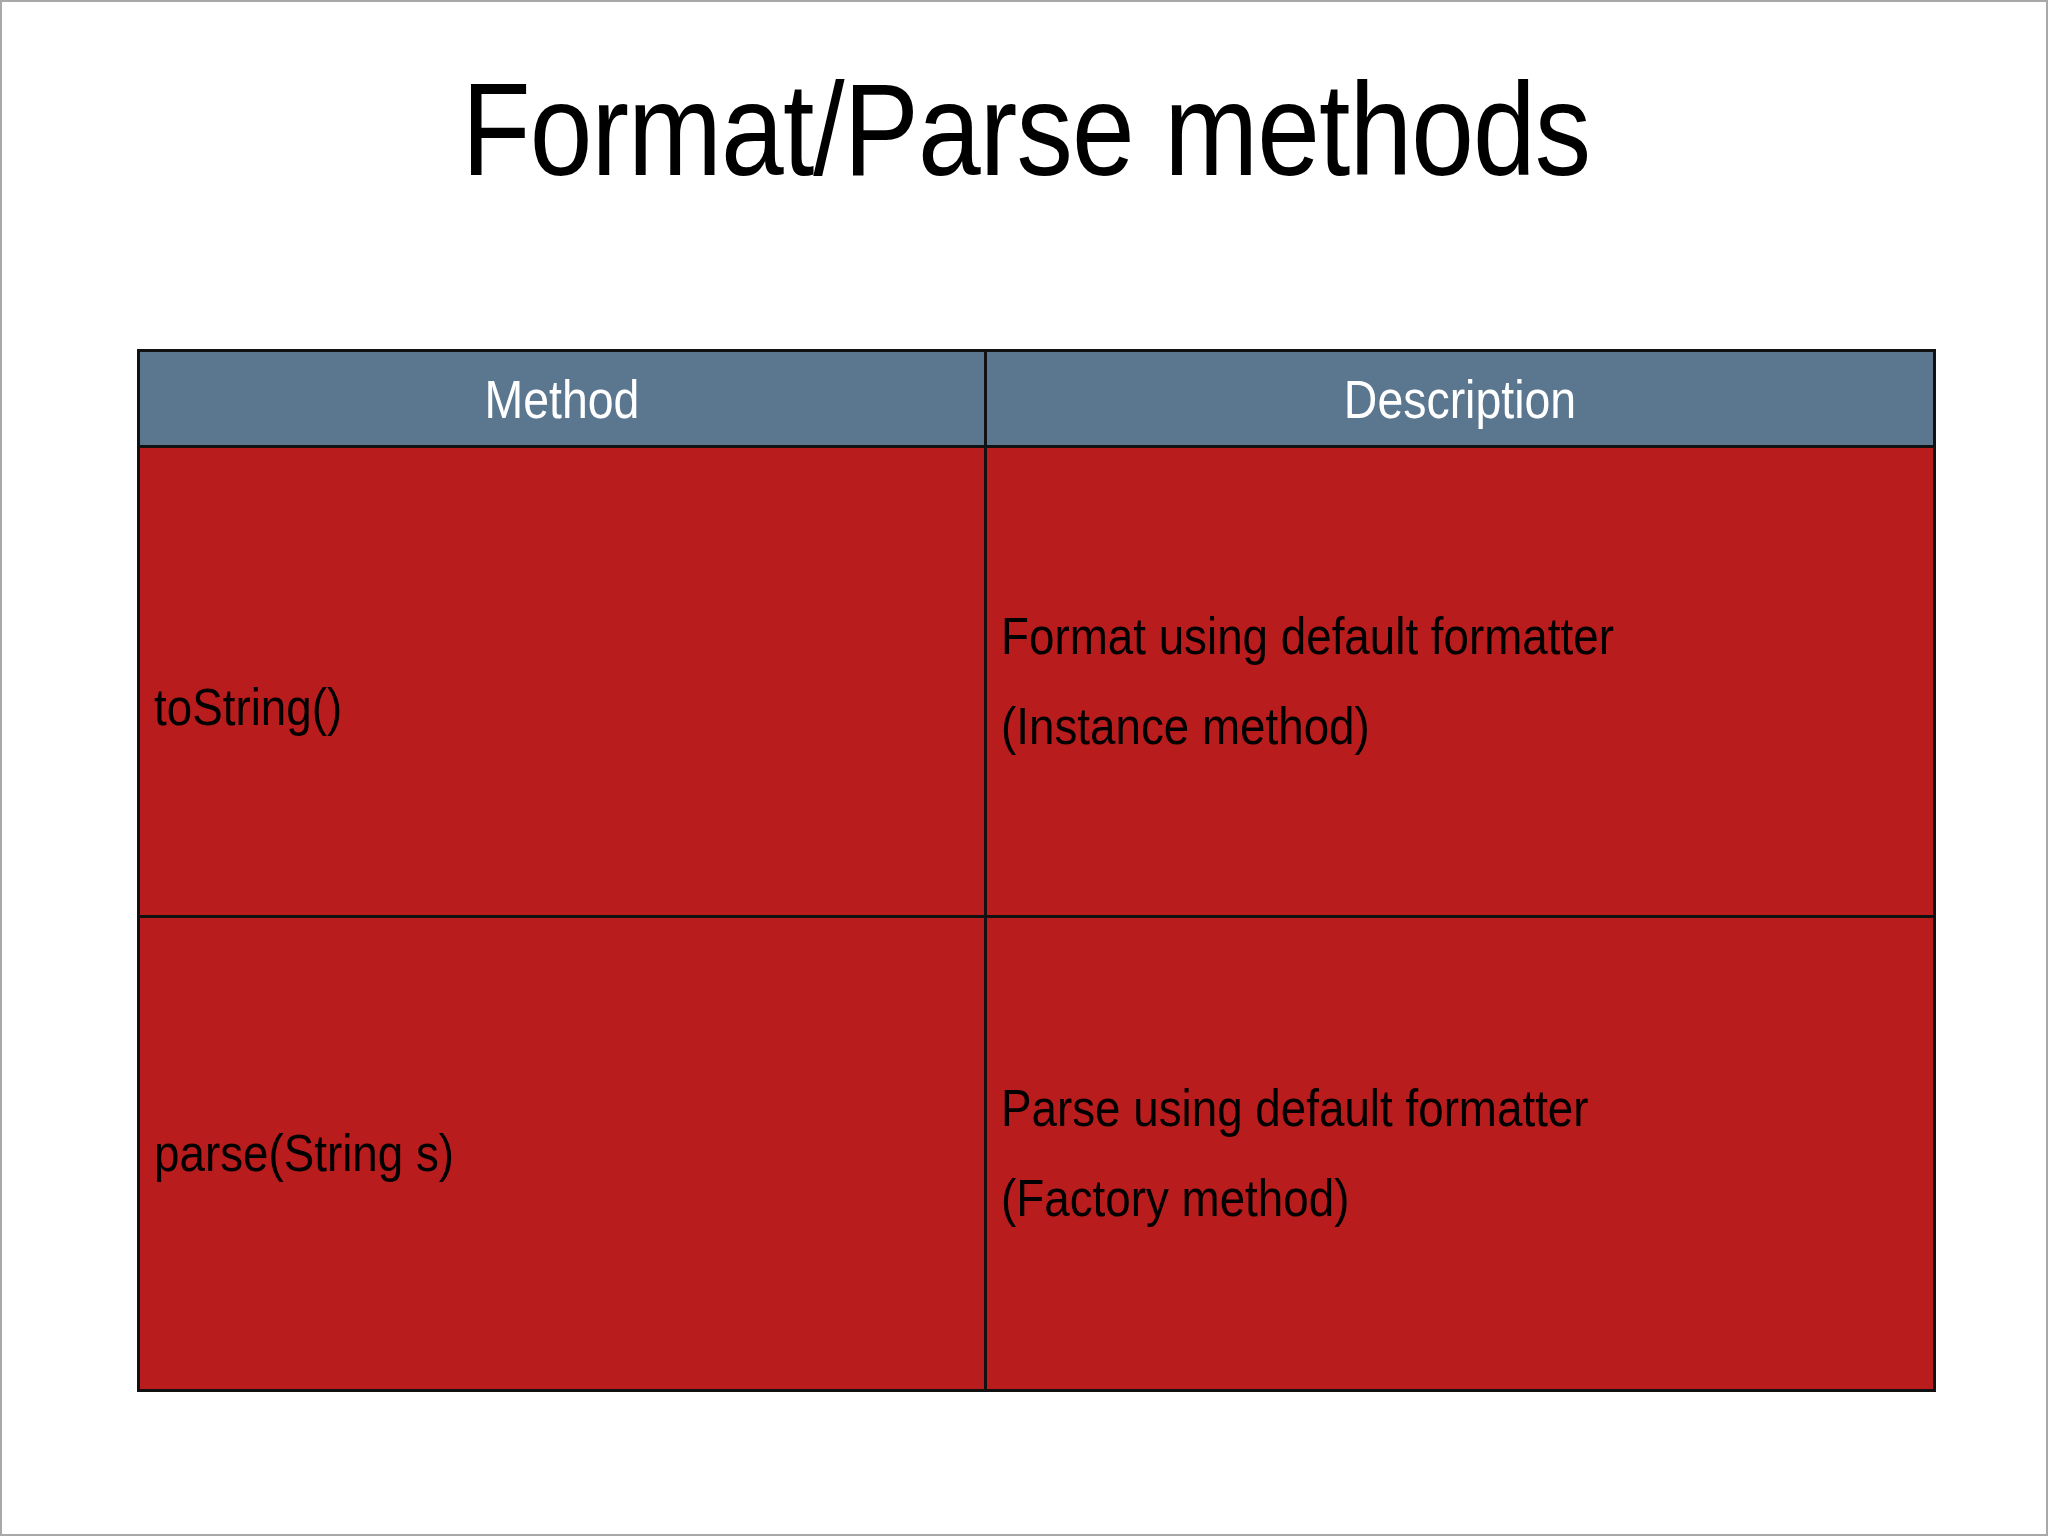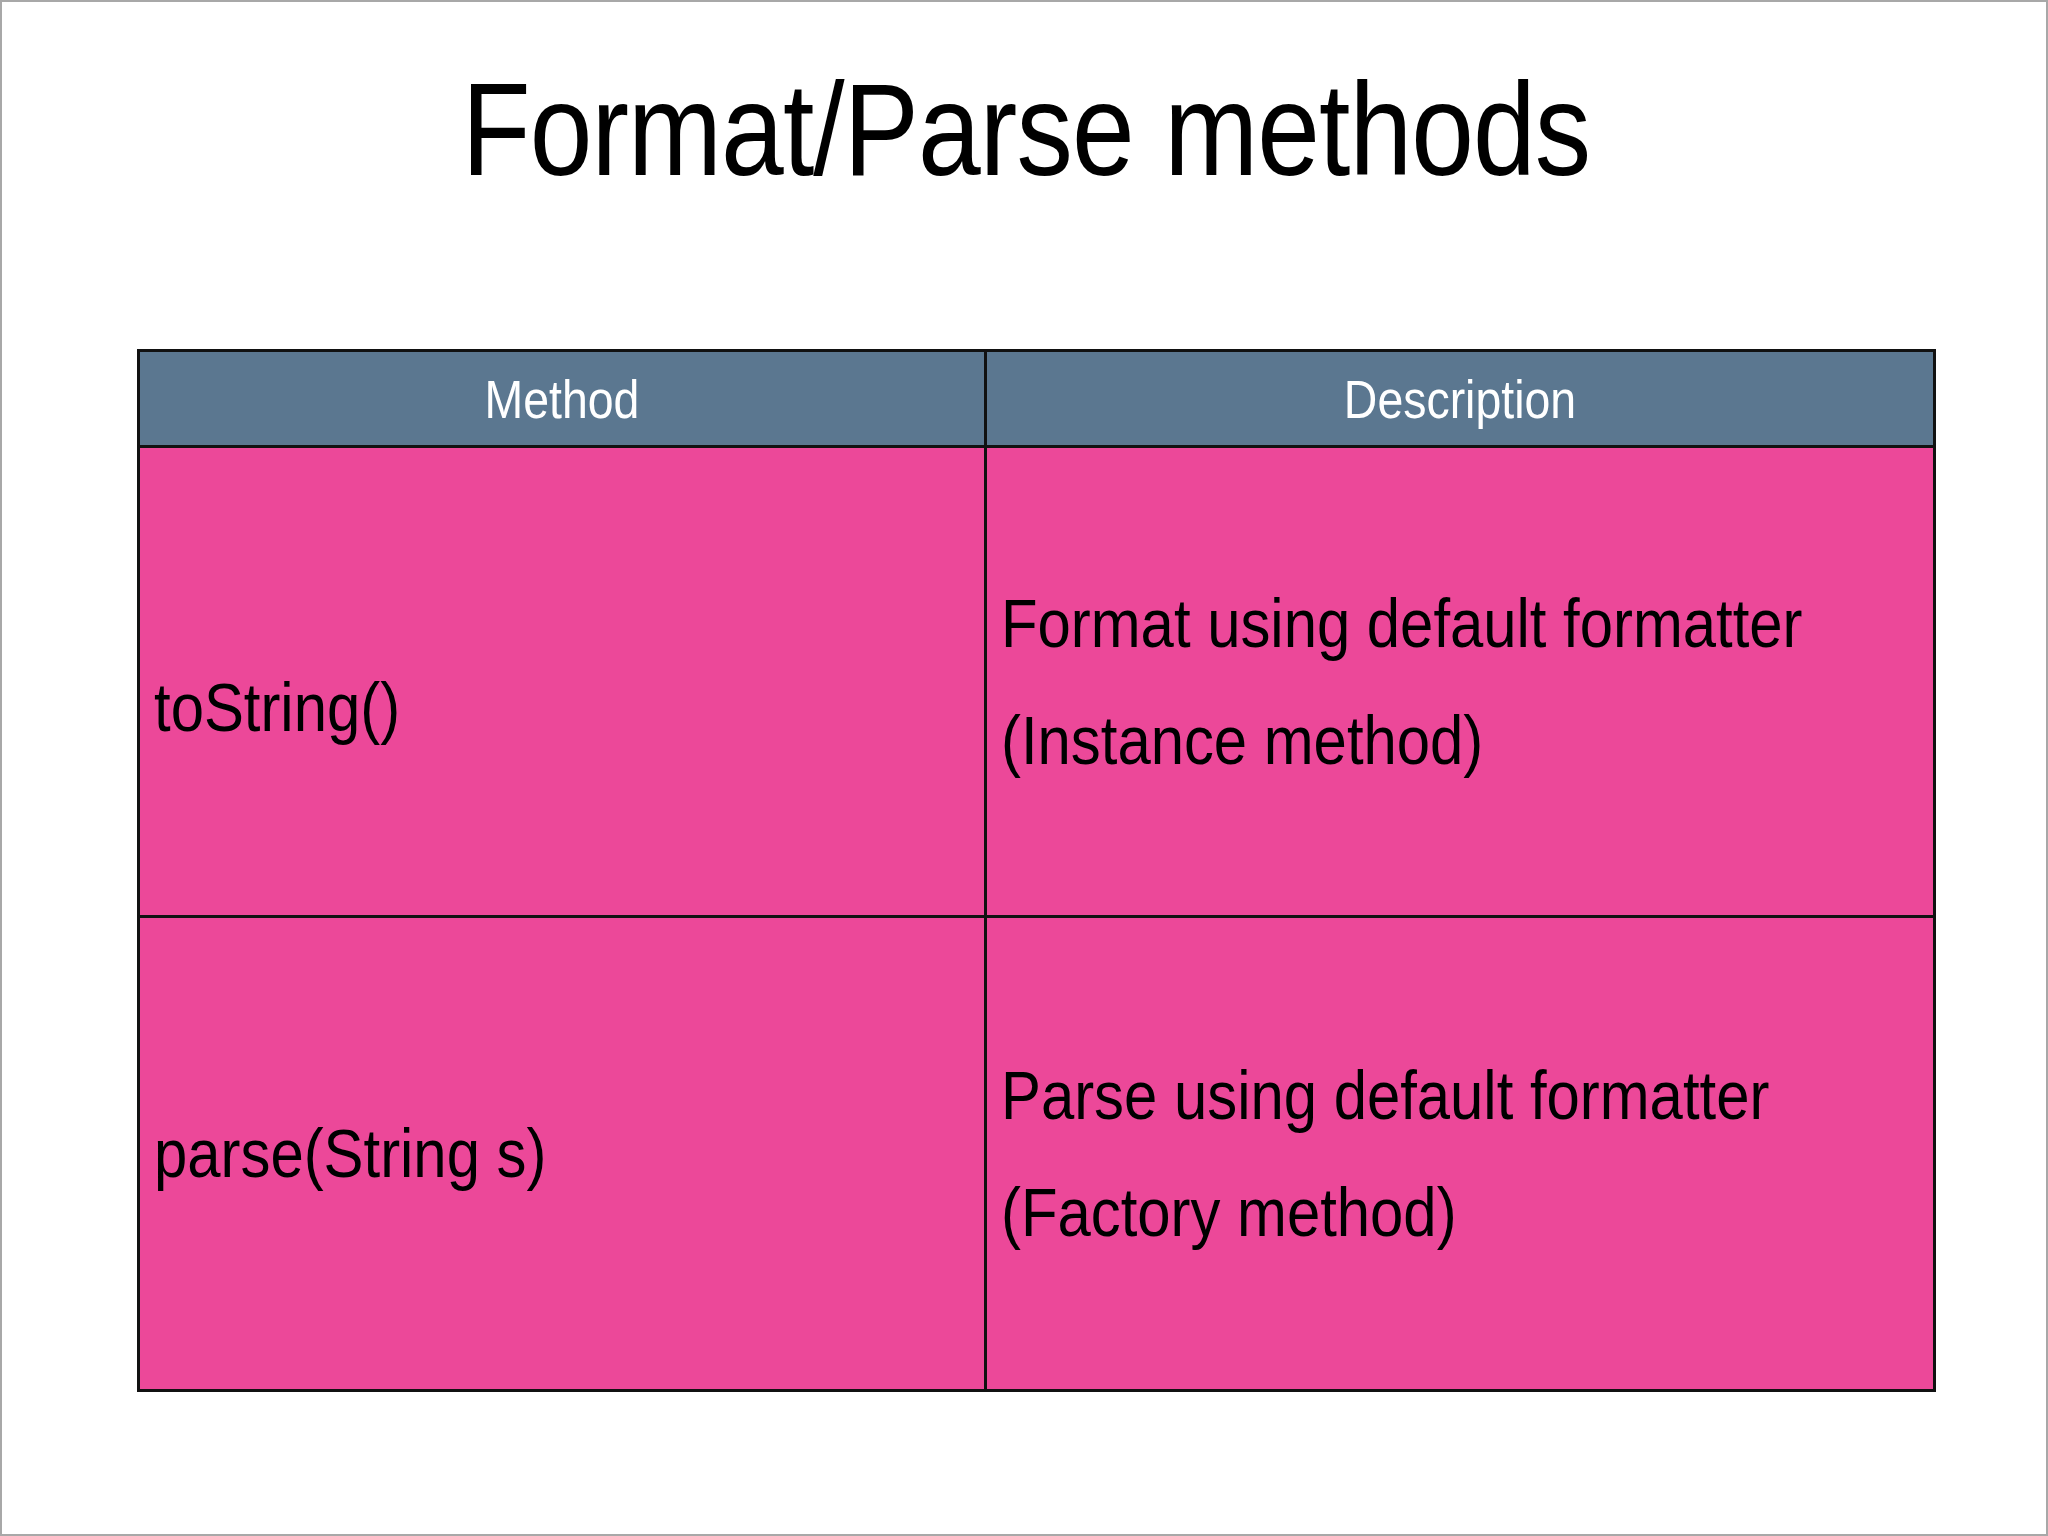--- a/index.html
+++ b/index.html
@@ -65,24 +65,24 @@
     vertical-align: middle;
   }
   .th-inner {
     display: block;
     transform: scaleX(0.86);
     transform-origin: center center;
     white-space: nowrap;
   }
 
   tbody td {
-    background: #ec4899;
+    background: #b91c1c;
     border: 3px solid #111111;
     color: #000000;
-    font-size: 68px;
+    font-size: 52px;
     padding: 0 12px 0 14px;
     vertical-align: middle;
     text-align: left;
   }
   tbody tr.r1 td { height: 238px; }
   tbody tr.r2 td { height: 240px; }
   tbody tr.r3 td { height: 240px; }
   tbody tr.r4 td { height: 237px; }
 
   .cell-inner {

